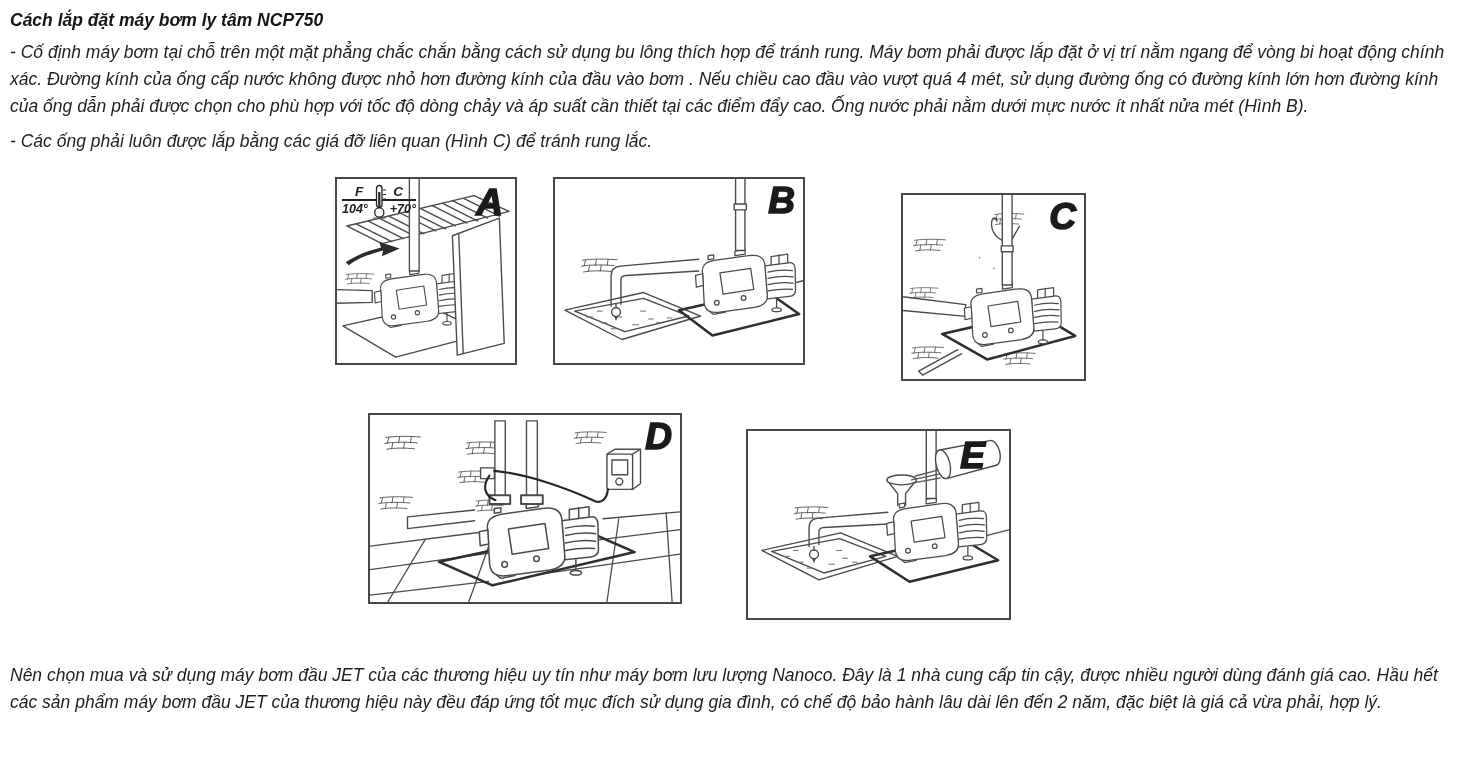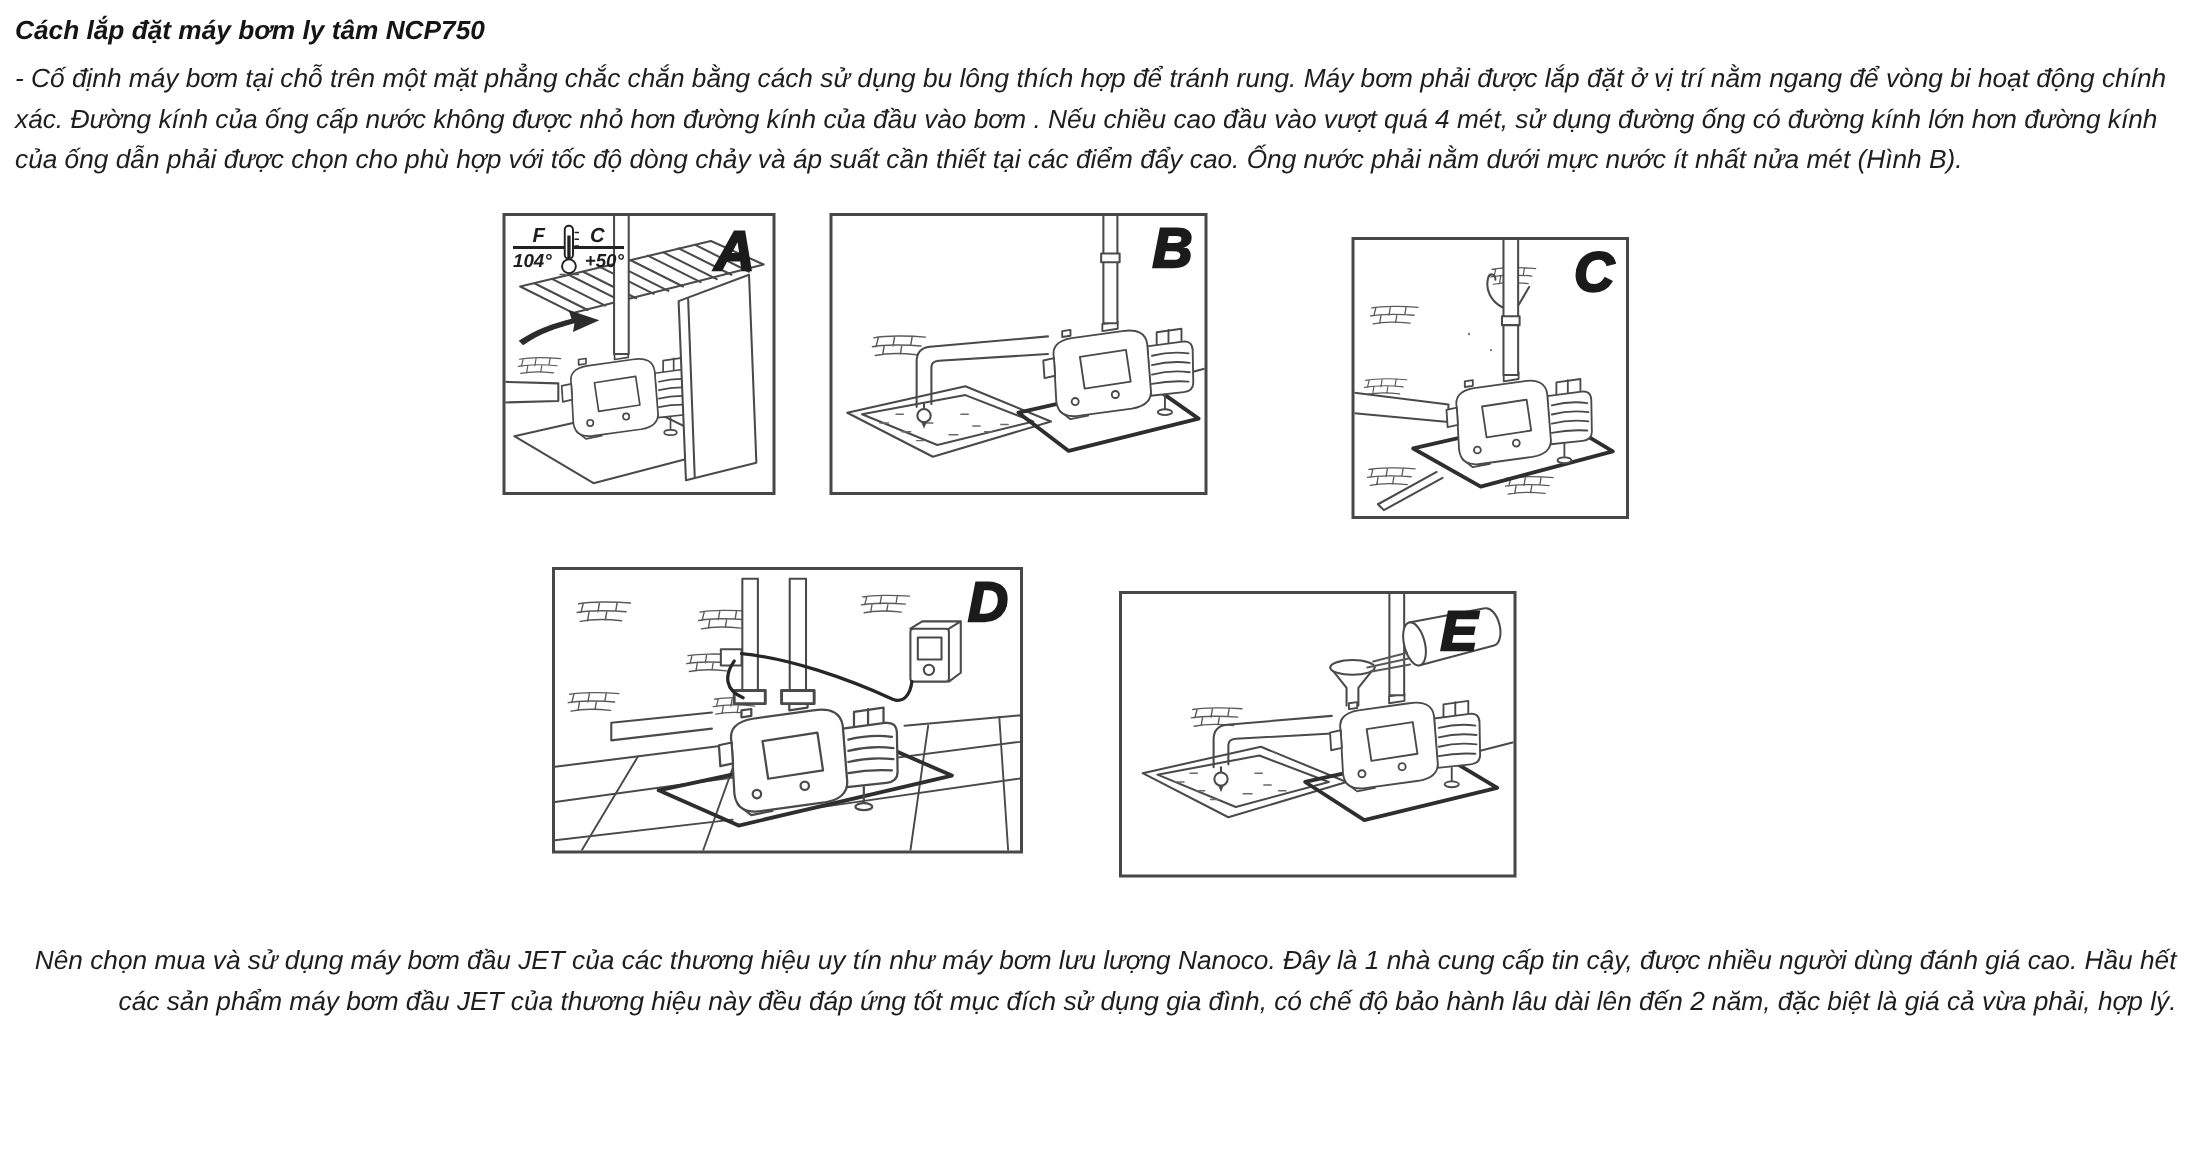--- a/index.html
+++ b/index.html
@@ -28,21 +28,21 @@
     -webkit-text-stroke:1.6px #1b1b1b;letter-spacing:0;
   }
   .panel-a .fig-letter{right:12px;top:3px;}
   .panel-e .fig-letter{right:24px;top:4px;}
   .thermo{position:absolute;left:5px;top:5px;width:74px;color:#1d1d1d;}
   .thermo-scales{display:flex;justify-content:space-between;padding:0 13px;
     font-size:13.5px;line-height:15px;font-weight:700;border-bottom:2.5px solid #222;}
   .thermo-values{display:flex;justify-content:space-between;font-size:12.5px;
     line-height:15px;font-weight:700;margin-top:1px;}
   .thermo-glyph{position:absolute;left:30px;top:0;}
-  .closing{font-size:17.5px;line-height:27px;margin:26px 0 0 0;text-align:right;}
+  .closing{font-size:17.5px;line-height:27px;margin:26px 0 0 0;}
 </style>
 </head>
 <body>
 
 <svg width="0" height="0" style="position:absolute" aria-hidden="true">
   <defs>
     <g id="pump-shape" stroke="#4a4a4a" stroke-width="1.6" fill="none" stroke-linecap="round" stroke-linejoin="round">
       <path d="M109,63 L109,75"></path>
       <ellipse cx="109" cy="77" rx="6" ry="2.5" fill="#fff"></ellipse>
       <path d="M102,9 l21,-3 l0,14 l-21,3 z" fill="#fff"></path>
@@ -62,20 +62,21 @@
       <path d="M2,7 C10,5.5 26,5.5 37,6.5 M5,7 L3.5,13 M16,6.5 L15,12.5 M28,6 L27,12 M1,13 C9,11.5 24,11.5 34,12.5 M9,12.5 L8,18.5 M21,12 L20,18 M3,19 C10,17.5 22,17.5 31,18.5"></path>
     </g>
   </defs>
 </svg>
 
 <div class="page">
 
   <h1 class="doc-title">Cách lắp đặt máy bơm ly tâm NCP750</h1>
 
   <p class="bullet">- Cố định máy bơm tại chỗ trên một mặt phẳng chắc chắn bằng cách sử dụng bu lông thích hợp để tránh rung. Máy bơm phải được lắp đặt ở vị trí nằm ngang để vòng bi hoạt động chính xác. Đường kính của ống cấp nước không được nhỏ hơn đường kính của đầu vào bơm . Nếu chiều cao đầu vào vượt quá 4 mét, sử dụng đường ống có đường kính lớn hơn đường kính của ống dẫn phải được chọn cho phù hợp với tốc độ dòng chảy và áp suất cần thiết tại các điểm đẩy cao. Ống nước phải nằm dưới mực nước ít nhất nửa mét (Hình B).</p>
+  <p class="bullet">- Các ống phải luôn được lắp bằng các giá đỡ liên quan (Hình C) để tránh rung lắc.</p>
 
   <div class="figures">
 
     <div class="fig-row row1">
 
       <figure class="panel panel-a" style="margin:0 36px 0 0;">
         <svg class="drawing" viewBox="0 0 182 188" preserveAspectRatio="none">
           <g stroke="#4a4a4a" stroke-width="1.4" fill="none" stroke-linecap="round" stroke-linejoin="round">
             <g>
               <path fill="#fff" d="M10,48 L140,17 L176,33 L46,66 Z"></path>
@@ -95,21 +96,21 @@
             <rect x="74" y="-2" width="10" height="96" fill="#fff"></rect>
           </g>
         </svg>
         <div class="thermo">
           <div class="thermo-scales">
             <span>F</span>
             <span>C</span>
           </div>
           <div class="thermo-values">
             <span>104°</span>
-            <span>+50°</span>
+            <span>+70°</span>
           </div>
           <svg class="thermo-glyph" width="15" height="38" viewBox="0 0 15 38">
             <g stroke="#222" fill="#fff" stroke-width="1.3">
               <rect x="4.5" y="1.5" width="5.5" height="22" rx="2.7"></rect>
               <circle cx="7.3" cy="28.5" r="4.6"></circle>
               <path d="M7.3,8 L7.3,24" stroke-width="2.2"></path>
               <path d="M11,6 h3 M11,10.5 h3 M11,15 h3" stroke-width="1"></path>
               <path d="M1,34 h4 M10,34 h4" stroke-width="1" stroke="#555"></path>
             </g>
           </svg>

